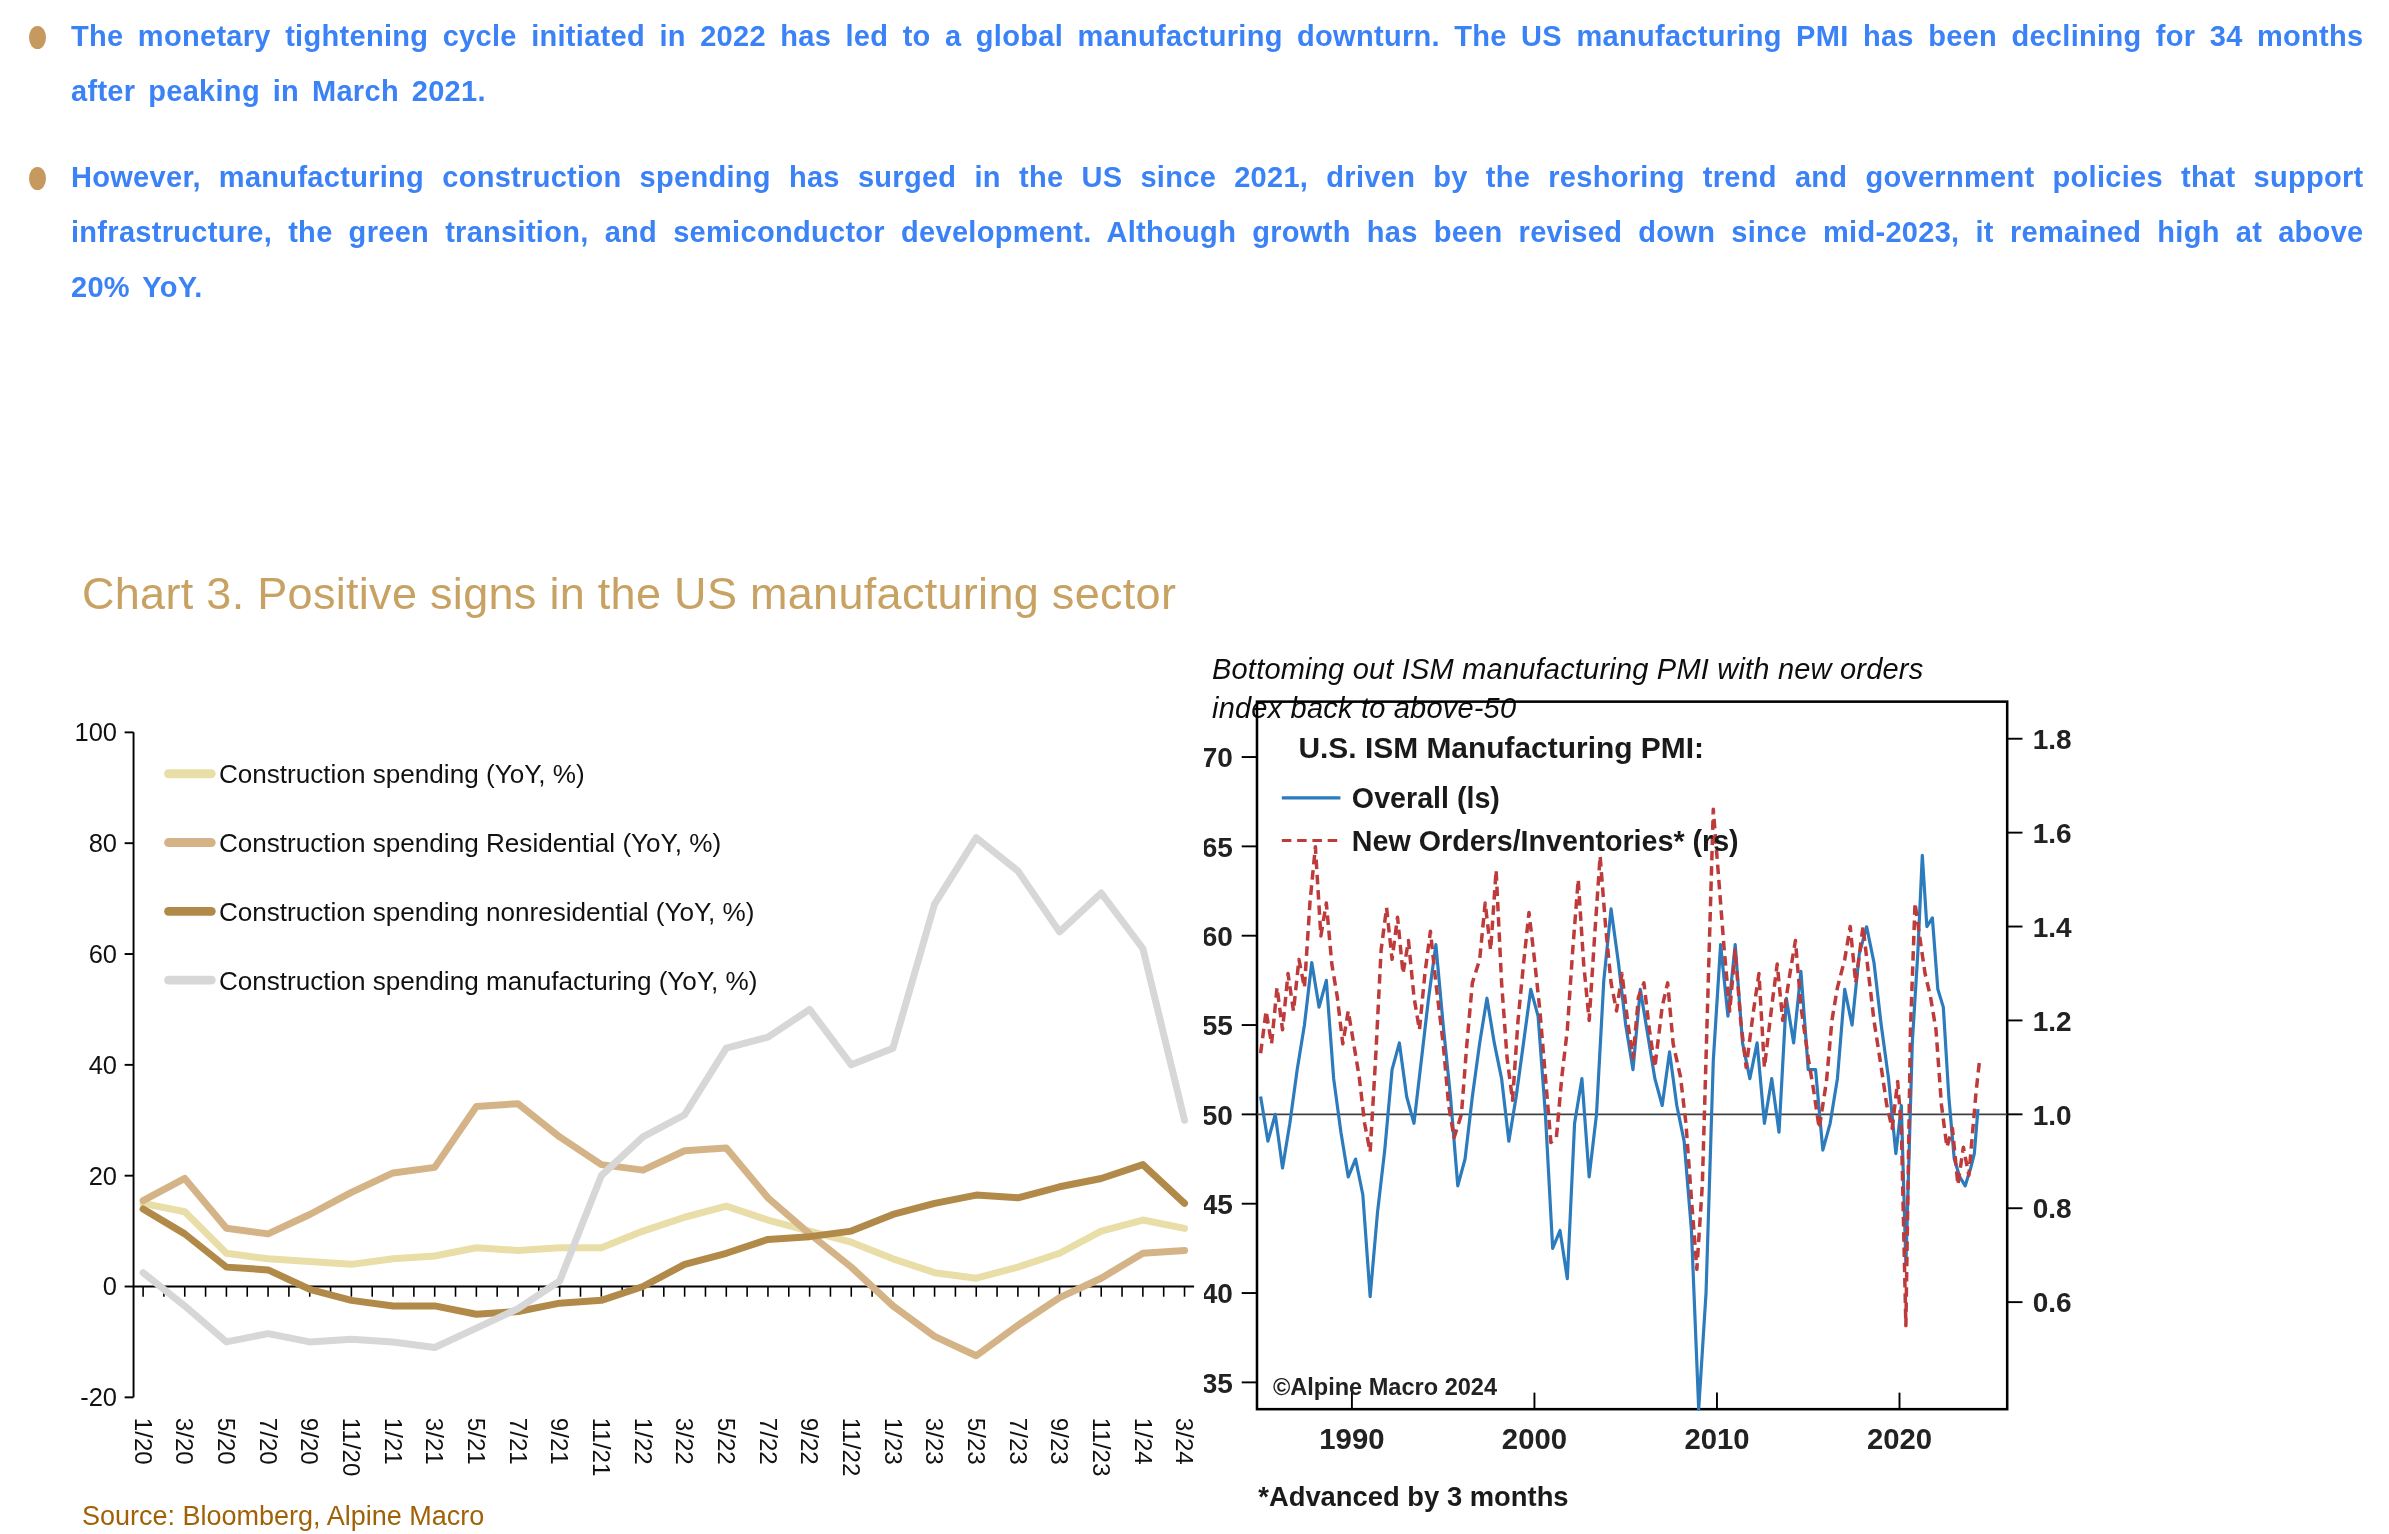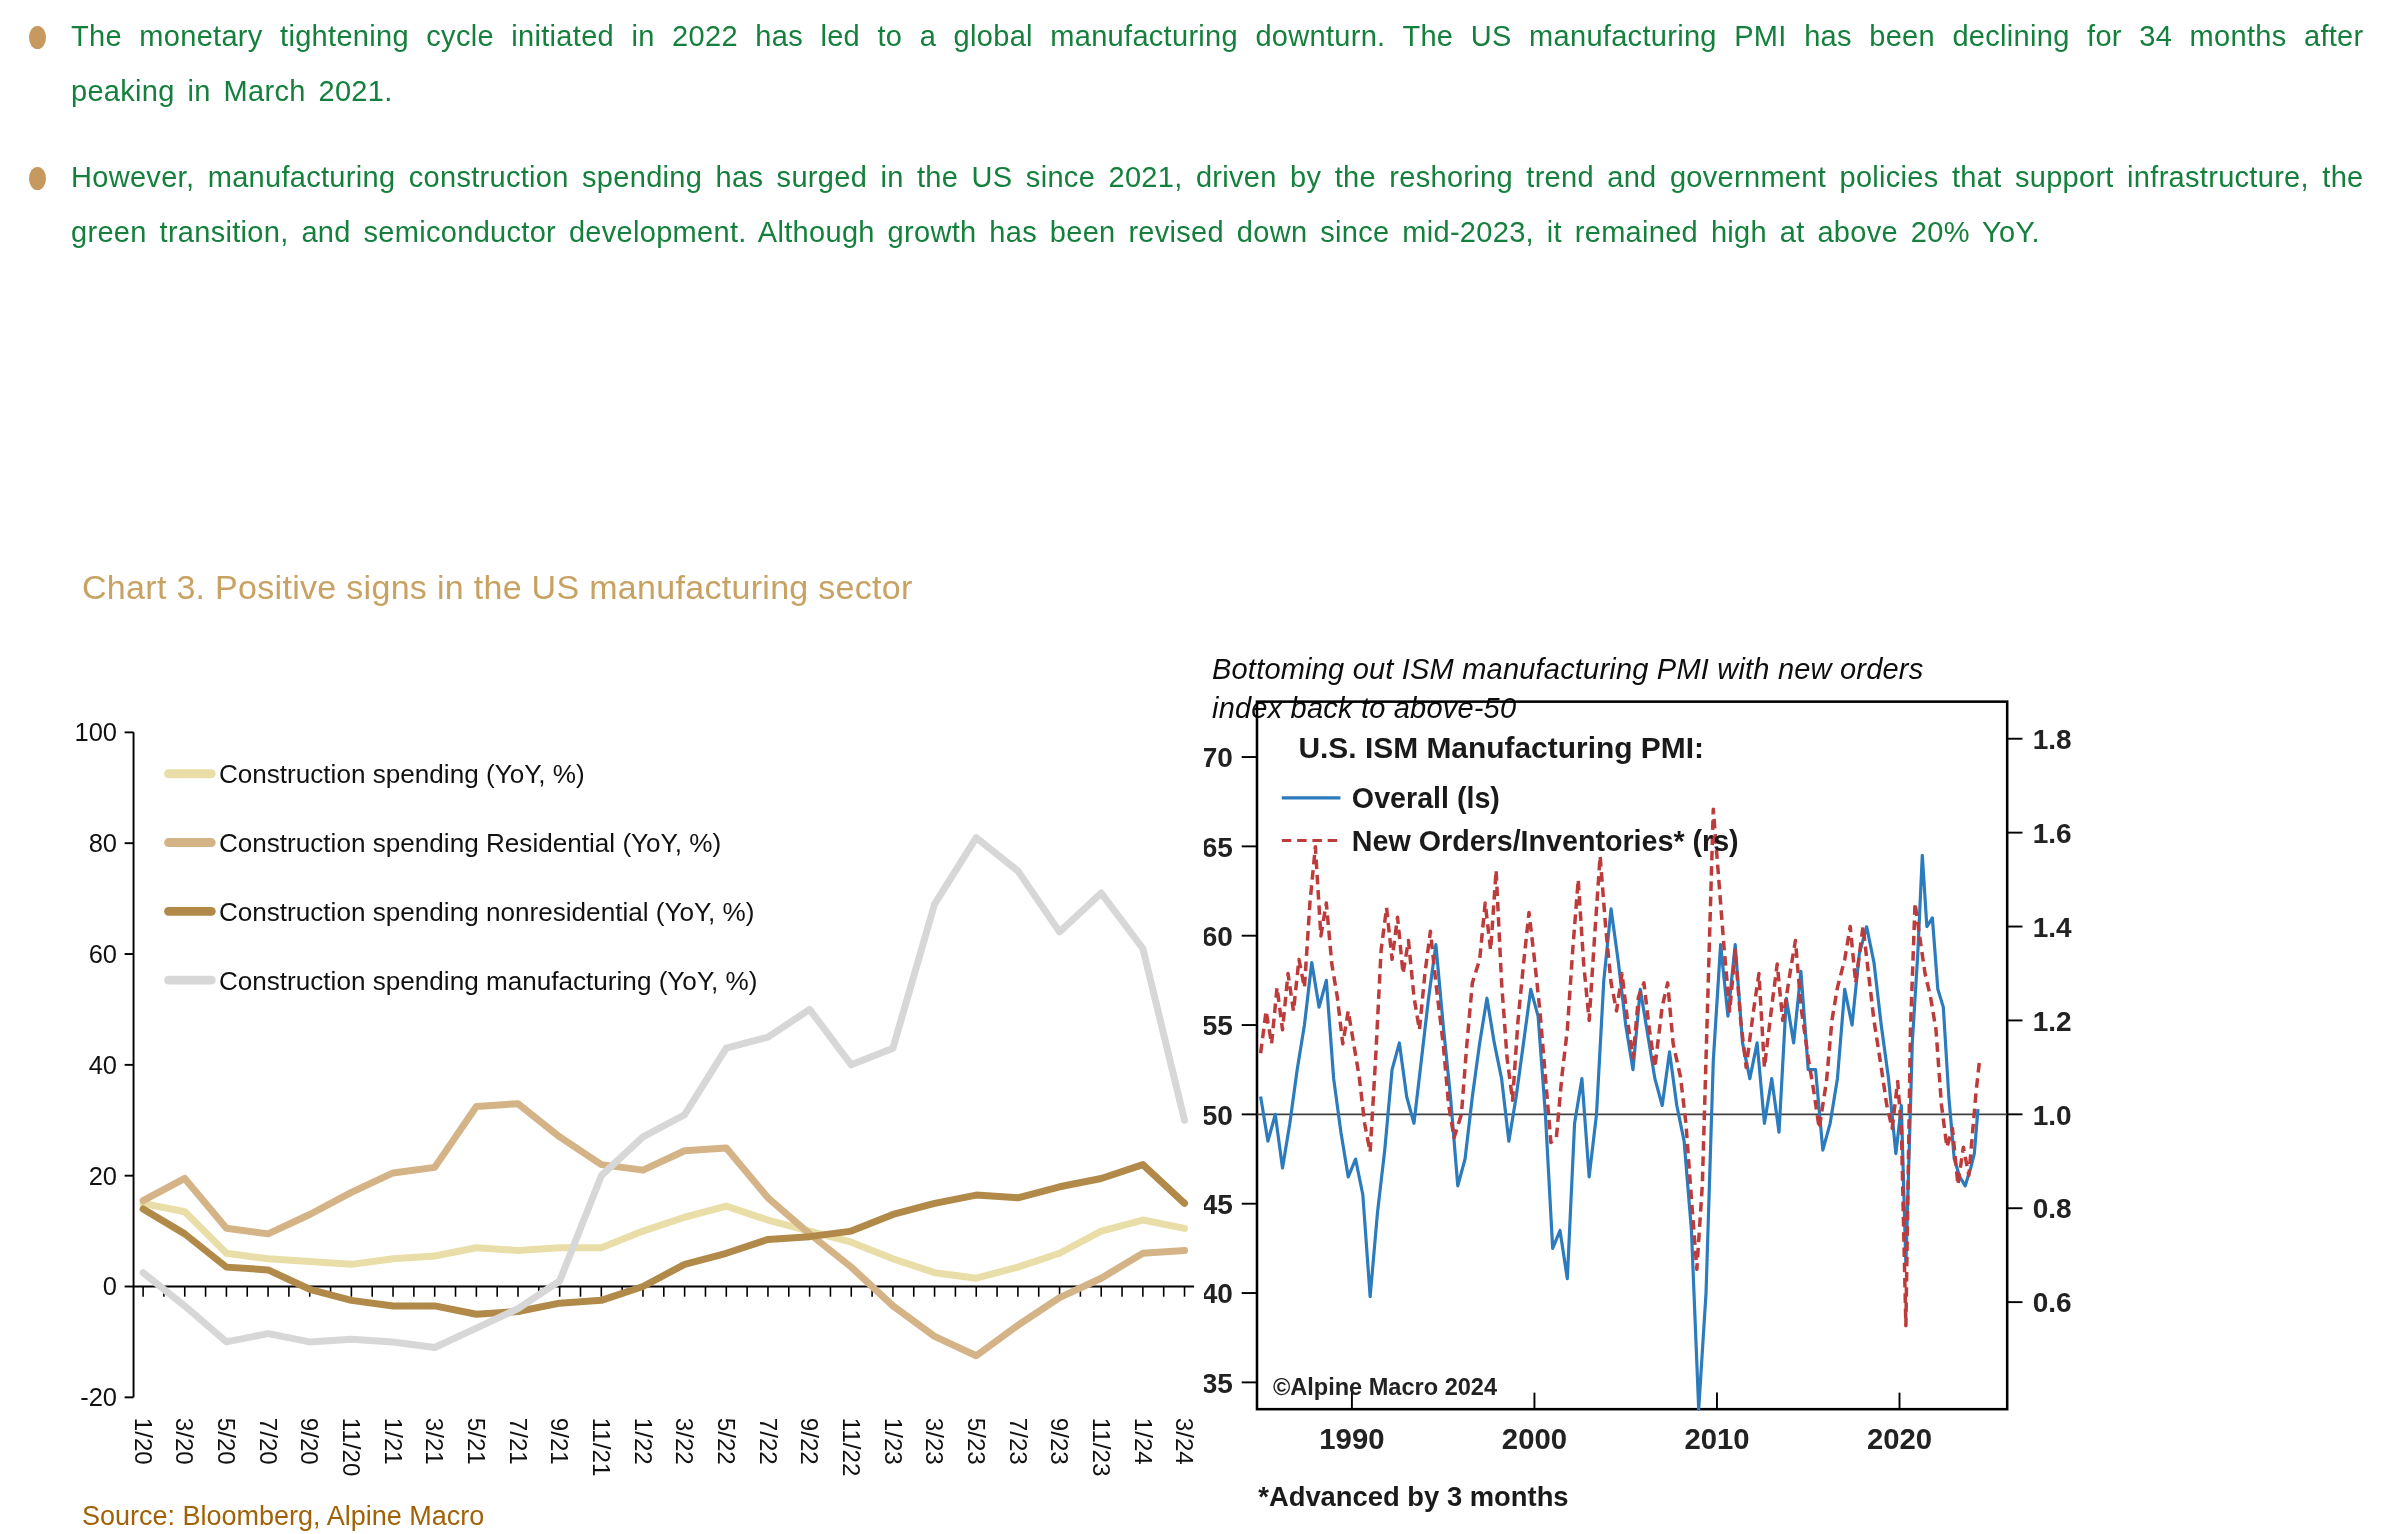--- a/index.html
+++ b/index.html
@@ -1,23 +1,23 @@
 <!DOCTYPE html>
 <html style="font-size:10.2px"><head>
 <meta charset="utf-8">
 <style>
   html,body{margin:0;padding:0;background:#fff;}
   #page{position:relative;width:2389px;height:1535px;background:#fff;overflow:hidden;
         font-family:"Liberation Sans",sans-serif;color:#111;}
   .bullet{position:absolute;left:29px;right:25.5px;}
   .bullet .dot{position:absolute;left:0;top:16.6px;width:16.6px;height:23px;border-radius:50%;}
   .bullet p{margin:0 0 0 42px;font-size:29px;line-height:55px;letter-spacing:0.3px;word-spacing:4.5px;
-            text-align:justify;color:#15803d;}
+            text-align:justify;color:#3b82f6;font-weight:bold;}
   #b1{top:9px;} #b2{top:150px;} #b3{top:345px;}
-  #chart3-title{position:absolute;left:82px;top:568px;font-size:34px;letter-spacing:0.3px;}
+  #chart3-title{position:absolute;left:82px;top:568px;font-size:45px;letter-spacing:0.3px;}
   .subtitle{position:absolute;font-size:29px;font-style:italic;color:#0d0d0d;letter-spacing:0.2px;}
   #sub-left{left:82px;top:634px;}
   #sub-right{left:1212px;top:650px;width:752px;line-height:39px;}
   #source{position:absolute;left:82px;top:1501px;font-size:27px;color:#a16207;}
   #left-chart{position:absolute;left:38px;top:713px;}
   #right-chart{position:absolute;left:1204px;top:694px;}
   svg text{font-family:"Liberation Sans",sans-serif;}
 </style>
 </head>
 <body>

